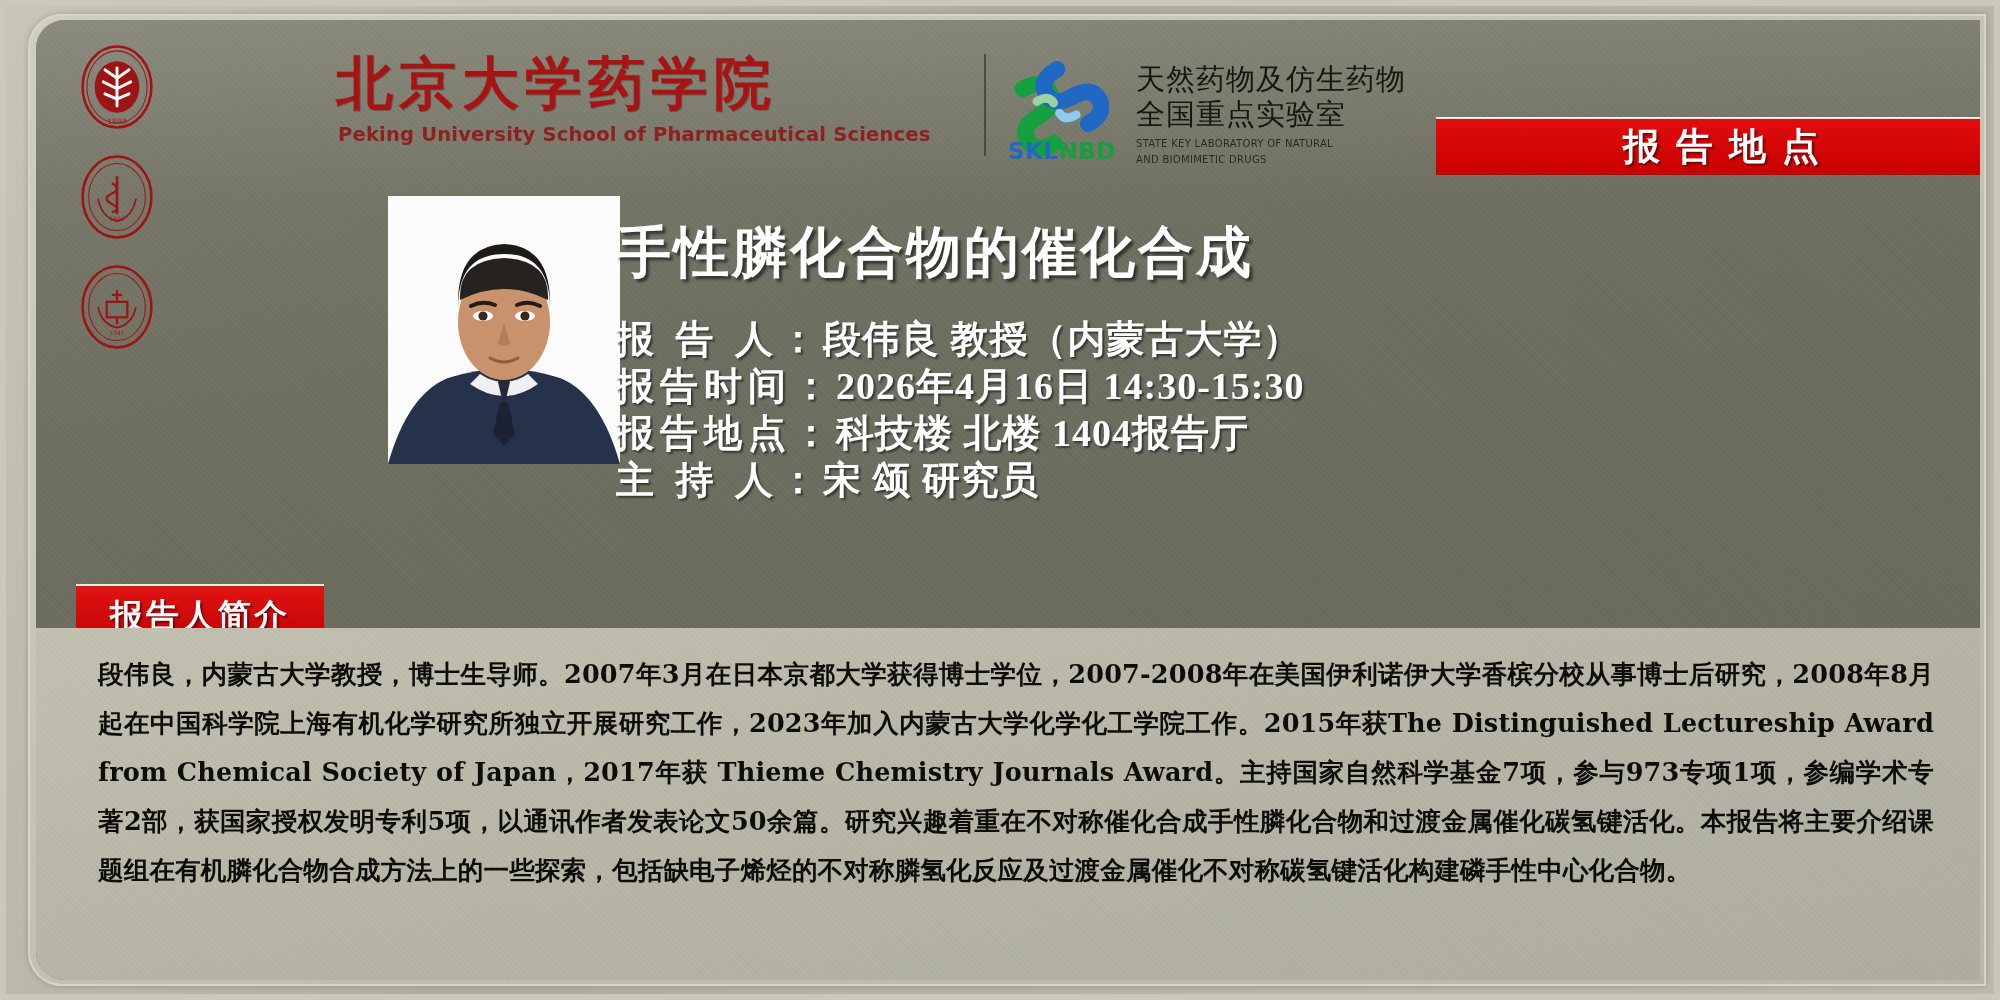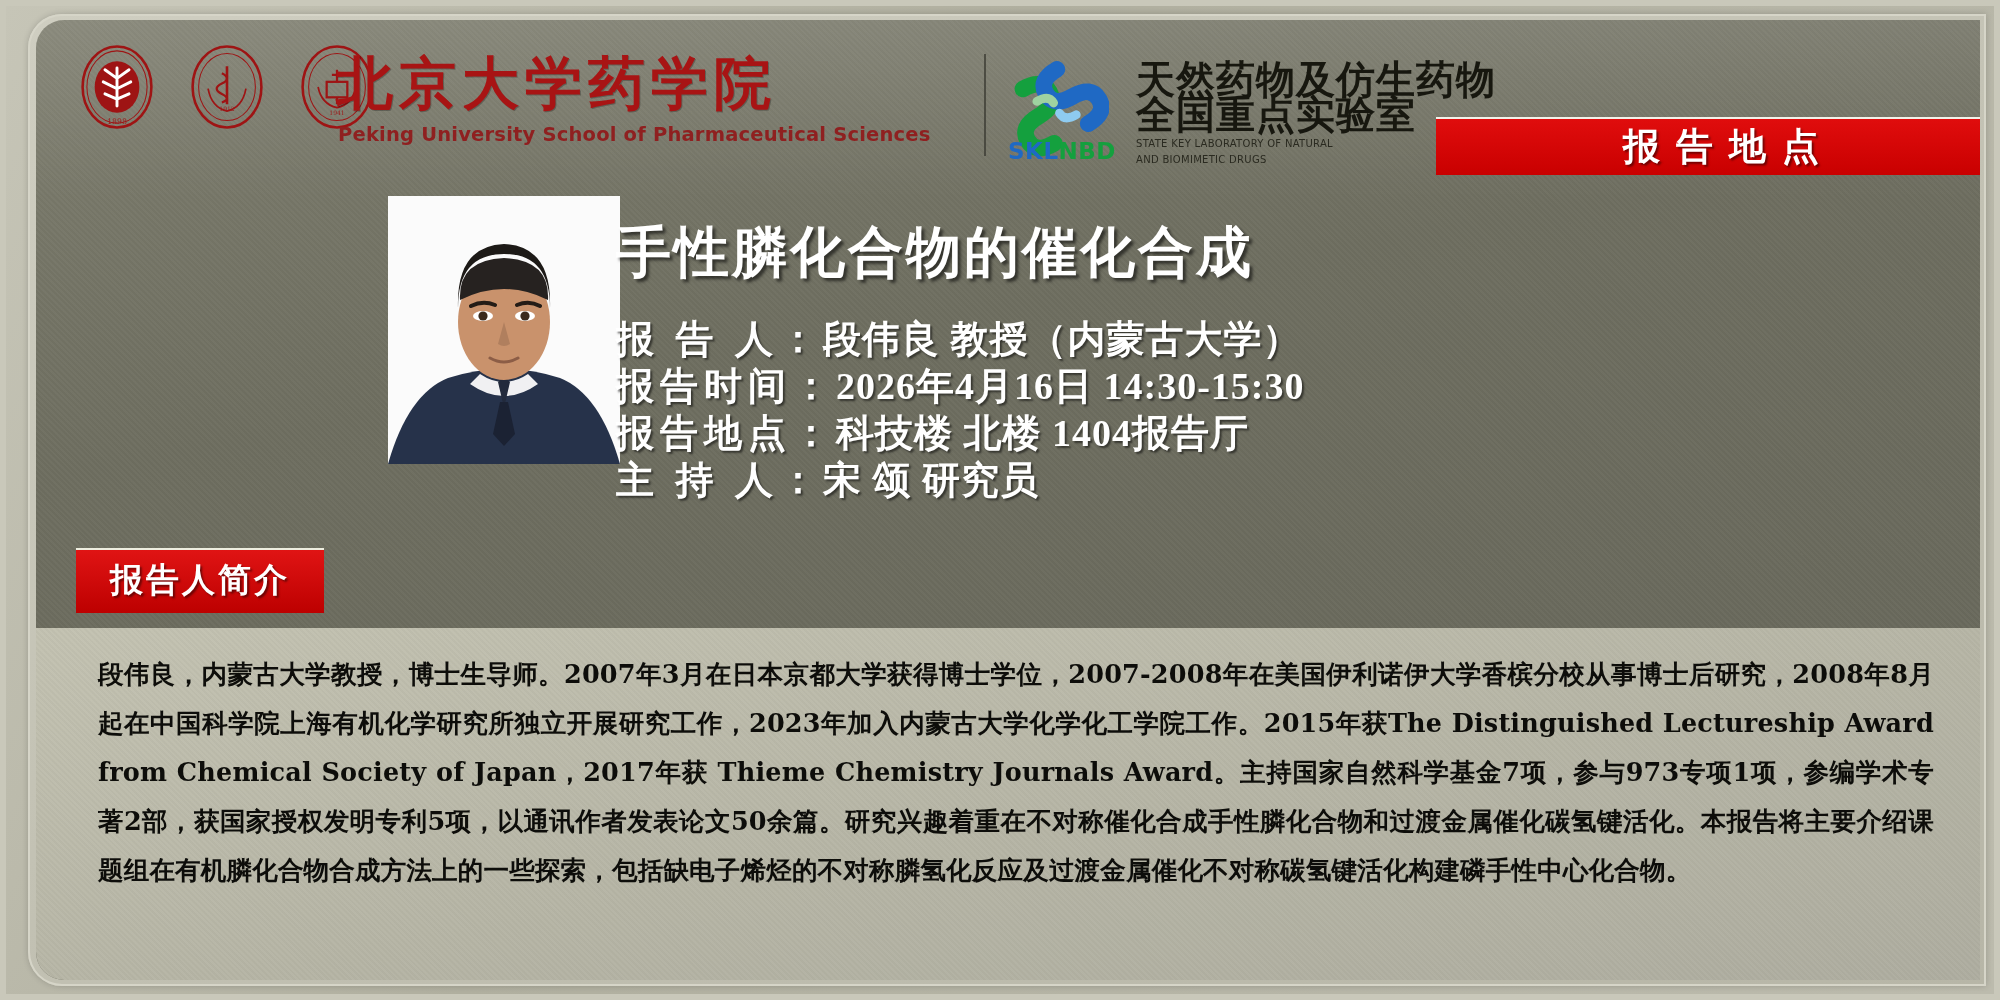--- a/index.html
+++ b/index.html
@@ -39,21 +39,21 @@
     overflow:hidden;
   }
   .panel-glow{
     position:absolute;left:0;top:0;width:100%;height:180px;
     background:linear-gradient(180deg,rgba(255,255,255,.10),rgba(255,255,255,0));
     pointer-events:none;
   }
 
   
   .header{position:absolute;left:0;top:0;width:100%;height:152px;}
-  .seals{position:absolute;left:38px;top:24px;display:flex;gap:24px;align-items:flex-start;}
+  .seals{position:absolute;left:38px;top:24px;display:flex;gap:24px;align-items:flex-start;flex-direction:column;}
   .seal{width:86px;height:86px;}
   .brand-cn{
     position:absolute;left:300px;top:26px;
     font-family:"DejaVu Serif","Liberation Serif",serif;
     font-weight:bold;font-size:57px;letter-spacing:6px;
     color:#a81414;
     text-shadow:1px 1px 0 rgba(0,0,0,.25);
     white-space:nowrap;
   }
   .brand-en{
@@ -68,21 +68,21 @@
   .sklnbd{position:absolute;left:975px;top:40px;width:98px;height:108px;}
   .sklnbd-word{
     position:absolute;left:972px;top:118px;
     font-weight:bold;font-size:23px;letter-spacing:.5px;white-space:nowrap;
   }
   .sklnbd-word .s1{color:#1f69c4;}
   .sklnbd-word .s2{color:#14a03e;}
   .lab-cn{
     position:absolute;left:1100px;top:42px;
     font-family:"DejaVu Sans","Liberation Sans",sans-serif;
-    font-weight:bold;font-size:39px;line-height:35px;letter-spacing:1px;
+    font-weight:normal;font-size:29px;line-height:35px;letter-spacing:1px;
     color:#17170f;white-space:nowrap;
   }
   .lab-en{
     position:absolute;left:1100px;top:116px;
     font-weight:normal;font-size:10px;line-height:16px;letter-spacing:.3px;
     color:#2a2a20;white-space:nowrap;
   }
   .redbanner{
     position:absolute;left:1400px;top:97px;width:570px;height:56px;
     background:linear-gradient(180deg,#e00d0d,#c90000);
@@ -115,21 +115,21 @@
   .talk-line{
     color:#ffffff;font-weight:bold;font-size:38px;line-height:47px;
     letter-spacing:1px;white-space:nowrap;
     text-shadow:2px 2px 2px rgba(0,0,0,.5);
     font-family:Liberation Serif, serif;
   }
   .talk-line .lbl{letter-spacing:6px;}
 
   
   .bio-tab{
-    position:absolute;left:40px;top:528px;
+    position:absolute;left:40px;top:564px;
     padding:8px 34px 10px 34px;
     background:linear-gradient(180deg,#e01414,#bd0000);
     border-top:2px solid #ededdf;
     color:#ffffff;font-weight:bold;font-size:33px;letter-spacing:3px;
     text-shadow:2px 2px 2px rgba(0,0,0,.45);
     font-family:"DejaVu Sans","Liberation Sans",sans-serif;
   }
   .bio-box{
     position:absolute;left:0;top:608px;right:0;bottom:0;
     background:

